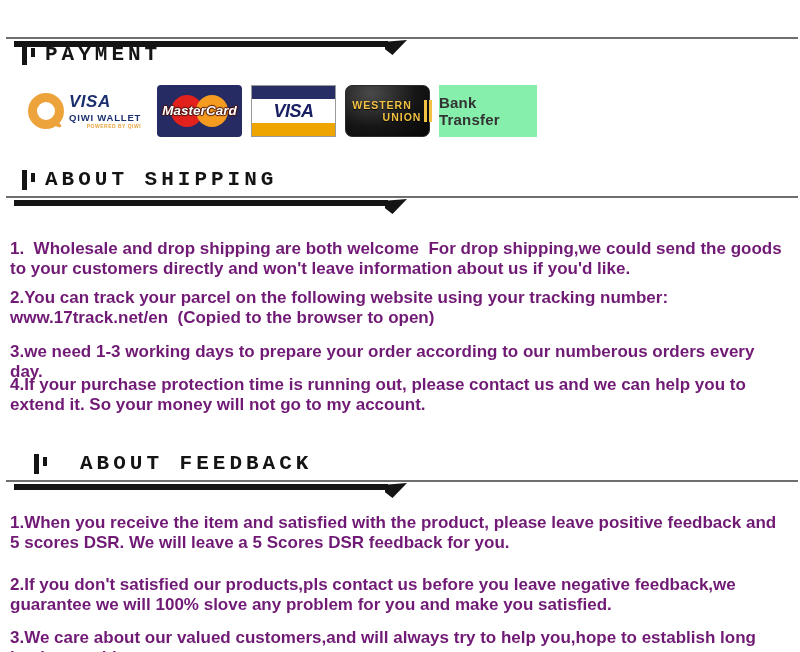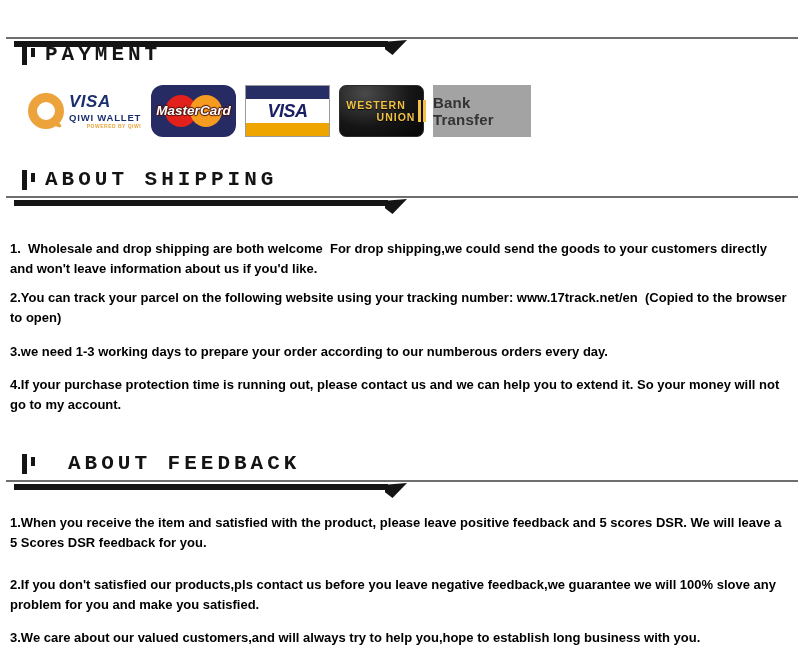--- a/index.html
+++ b/index.html
@@ -10,35 +10,35 @@
   
   .sec-header { position:absolute; display:flex; align-items:center; gap:10px; }
   .hbars { display:inline-flex; align-items:flex-start; gap:4px; margin-top:1px; }
   .hbars .b1 { display:block; width:5px; height:20px; background:#141414; }
   .hbars .b2 { display:block; width:4px; height:9px; background:#141414; margin-top:3px; }
   .htext { font-family:"Liberation Mono","DejaVu Sans Mono",monospace;
            font-size:21px; font-weight:700; letter-spacing:4px; color:#141414; }
 
   .pos-h1 { top:7px;  left:22px;margin-top:36px; }
   .pos-h2 { top:168px; left:22px; }
-  .pos-h3 { top:452px; left:22px;gap:33px; }
+  .pos-h3 { top:452px; left:34px;gap:33px; }
 
   
   .divider { position:absolute; left:0; width:800px; height:20px; }
   .d-thin  { position:absolute; top:0; left:6px; right:2px; height:2px; background:#6e6e6e; }
   .d-thick { position:absolute; top:4px; left:14px; width:374px; height:6px; background:#141414; }
   .d-arrow { position:absolute; top:3px; left:385px; width:22px; height:15px; background:#141414;
              clip-path:polygon(0 12%, 100% 0, 34% 100%, 0 62%); }
   .pos-d1 { top:37px; }
   .pos-d2 { top:196px; }
   .pos-d3 { top:480px; }
 
   
-  .para { position:absolute; left:10px; width:780px; font-size:13px; font-weight:700;
-          color:#000000; line-height:20px; white-space:pre-wrap; }
+  .para { position:absolute; left:10px; width:780px; font-size:17px; font-weight:700;
+          color:#701a75; line-height:20px; white-space:pre-wrap; }
   .pos-s1 { top:239px; }
   .pos-s2 { top:288px; }
   .pos-s3 { top:342px; }
   .pos-s4 { top:375px; }
   .pos-f1 { top:513px; }
   .pos-f2 { top:575px; }
   .pos-f3 { top:628px; }
 
   
   .logos { position:absolute; top:84px; left:28px; display:flex; align-items:center; gap:9px; }
@@ -48,21 +48,21 @@
   .qiwi { width:114px; height:54px; background:#fff; display:flex; align-items:center; gap:5px; }
   .qiwi-q { position:relative; width:36px; height:36px; border:9px solid #eda33c; border-radius:50%; }
   .qiwi-q::after { content:""; position:absolute; right:-7px; bottom:-6px; width:12px; height:5px;
                    background:#eda33c; border-radius:40% 60% 60% 40%; transform:rotate(32deg); }
   .qiwi-txt { display:flex; flex-direction:column; line-height:1; }
   .qiwi-visa { font-size:17px; font-weight:900; font-style:italic; color:#1b2f6e; letter-spacing:0.5px; }
   .qiwi-wallet { font-size:9.5px; font-weight:800; color:#1b2f6e; letter-spacing:0.8px; margin-top:3px; }
   .qiwi-sub { font-size:5px; font-weight:700; color:#e8a33d; letter-spacing:0.5px; margin-top:2px; text-align:right; }
 
   
-  .mc { position:relative; width:85px; height:52px; background:#262b63; border-radius:12px; overflow:hidden; }
+  .mc { position:relative; width:85px; height:52px; background:#262b63; border-radius:4px; overflow:hidden;margin-left:6px; }
   .mc-red, .mc-org { position:absolute; top:50%; width:32px; height:32px; border-radius:50%; transform:translateY(-50%); }
   .mc-red { left:14px; background:#e2211c; }
   .mc-org { right:14px; background:#f49b20; }
   .mc-label { position:absolute; top:50%; left:0; right:0; transform:translateY(-54%);
               text-align:center; font-size:13.5px; font-weight:800; font-style:italic; color:#ffffff;
               text-shadow:-1px 0 1px #4a120c, 1px 0 1px #4a120c, 0 1px 1px #4a120c, 0 -1px 1px #4a120c; }
 
   
   .visa { width:85px; height:52px; background:#ffffff; border:1px solid #9a9a9a;
           display:flex; flex-direction:column; }
@@ -77,21 +77,21 @@
         display:flex; align-items:center; justify-content:center; }
   .wu-inner { display:flex; align-items:flex-end; gap:3px; }
   .wu-text { display:flex; flex-direction:column; align-items:center; line-height:1; }
   .wu-text div { font-size:10.5px; font-weight:900; color:#f3c243; letter-spacing:1px;
                  text-shadow:0 1px 1px #000; }
   .wu-text div:last-child { margin-top:1px;padding-left:40px; }
   .wu-bars { display:flex; gap:2px; }
   .wu-bars i { display:block; width:3px; height:22px; background:#f3c243; }
 
   
-  .bank { width:98px; height:52px; background:#a3a3a3; display:flex; align-items:center; justify-content:center; }
+  .bank { width:98px; height:52px; background:#86efac; display:flex; align-items:center; justify-content:center; }
   .bank span { font-size:15px; font-weight:700; color:#333333; letter-spacing:0.2px; }
 </style>
 </head>
 <body>
 
 <div class="stage">
 
   <div class="sec-header pos-h1">
     <span class="hbars">
         <i class="b1"></i>

